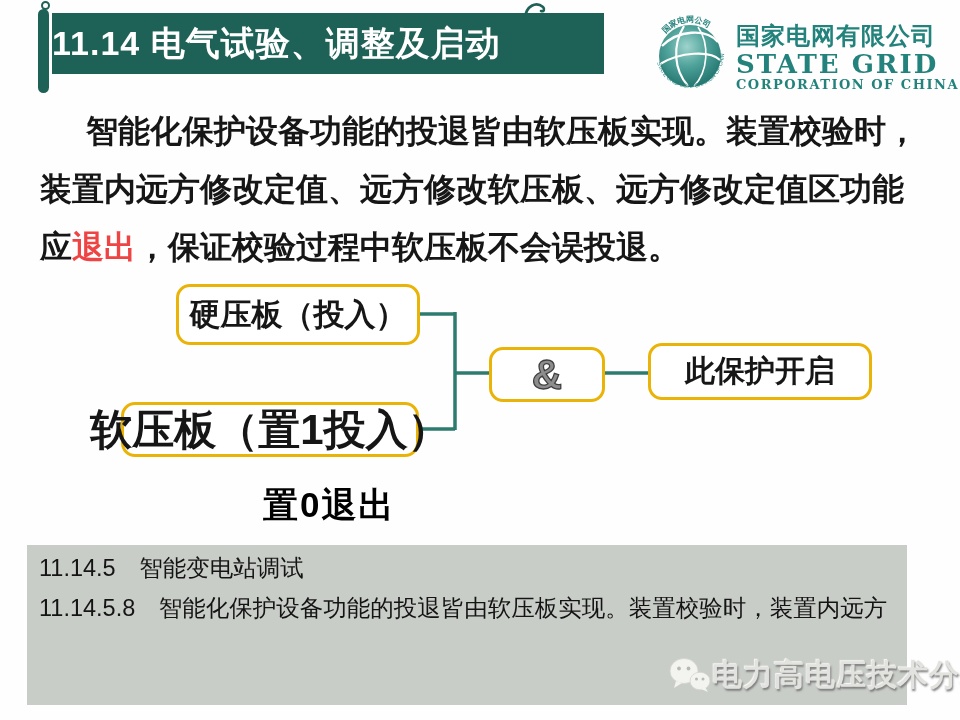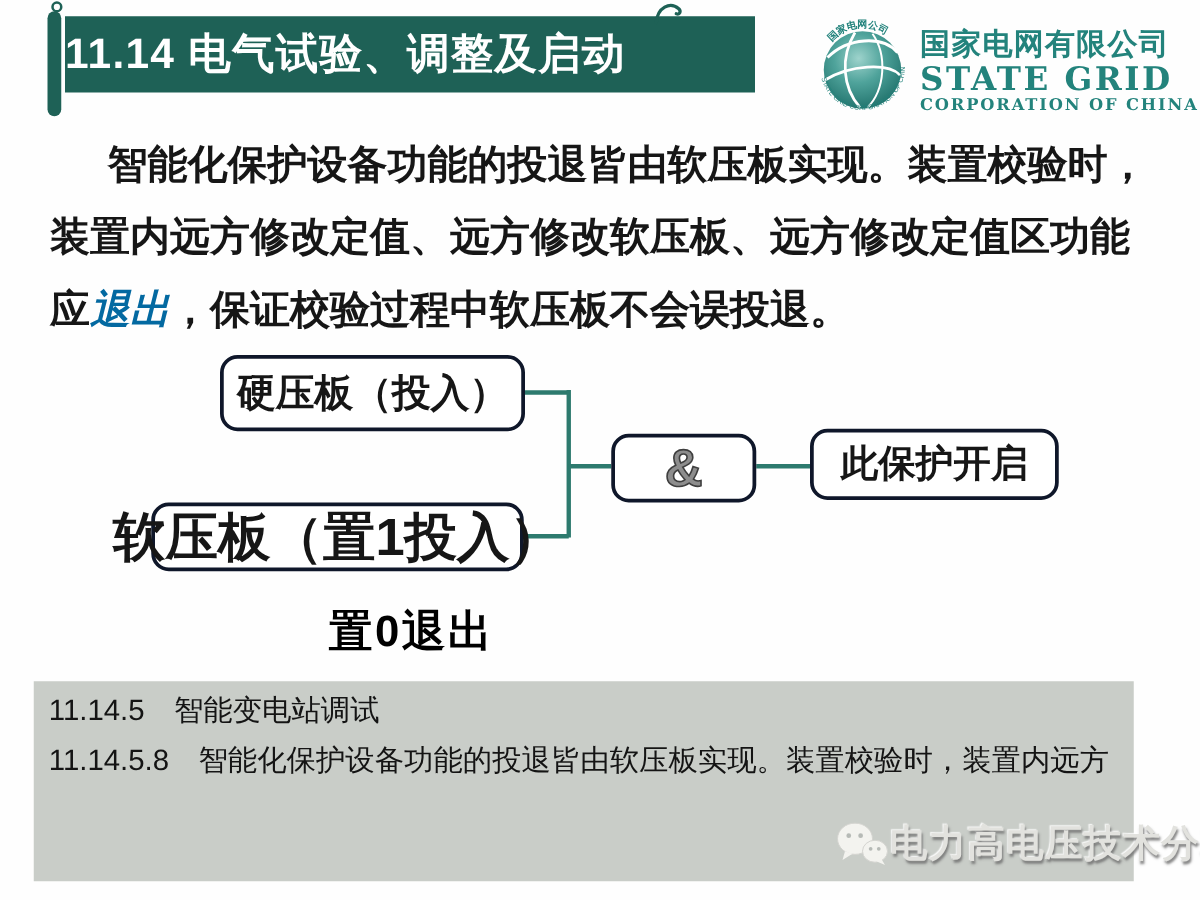--- a/index.html
+++ b/index.html
@@ -25,31 +25,31 @@
   .logo-cn  { font-size:24px; font-weight:700; letter-spacing:1px; line-height:28px; white-space:nowrap; }
   .logo-en  { font-family:"DejaVu Serif","Liberation Serif",serif; font-size:26px; font-weight:700;
               letter-spacing:2px; line-height:28px; white-space:nowrap; }
   .logo-sub { font-family:"DejaVu Serif","Liberation Serif",serif; font-size:13px; font-weight:700;
               letter-spacing:1.5px; line-height:13px; white-space:nowrap; }
 
   
   .intro { position:absolute; left:40px; top:102px; width:890px; font-size:32px;
            font-weight:700; color:#161616; line-height:58px; }
   .intro .l1 { text-indent:46px; }
-  .red { color:#0369a1;font-style:italic; }
+  .red { color:#ef4444; }
 
   
-  .dbox { position:absolute; background:#ffffff; border:3px solid #0f172a; border-radius:14px;
+  .dbox { position:absolute; background:#ffffff; border:3px solid #eab308; border-radius:14px;
           display:flex; align-items:center; justify-content:center;
           font-weight:700; color:#161616; white-space:nowrap; }
   .dbox-in1 { left:176px; top:284px; width:244px; height:61px; font-size:31px; }
   .dbox-in2 { left:121px; top:402px; width:298px; height:55px; font-size:42px; }
   .dbox-gate{ left:489px; top:347px; width:116px; height:55px; font-size:42px;
               color:#8d8d8d; -webkit-text-stroke:1.3px #3f3f3f; font-weight:900; }
-  .dbox-out { left:648px; top:343px; width:199px; height:57px; font-size:30px; }
+  .dbox-out { left:648px; top:343px; width:224px; height:57px; font-size:30px; }
   .connectors { position:absolute; left:0; top:0; width:960px; height:720px; pointer-events:none; }
   .diagram-note { position:absolute; left:263px; top:482px; font-size:35px; font-weight:700;
                   color:#000000; letter-spacing:2px; white-space:nowrap; }
 
   
   .panel { position:absolute; left:27px; top:545px; width:880px; height:160px; background:#c9cdc8; }
   .panel-line { padding-left:12px; font-size:23.5px; color:#141414; line-height:40px;
                 white-space:nowrap; }
   .panel-line.first { padding-top:3px; }
 

